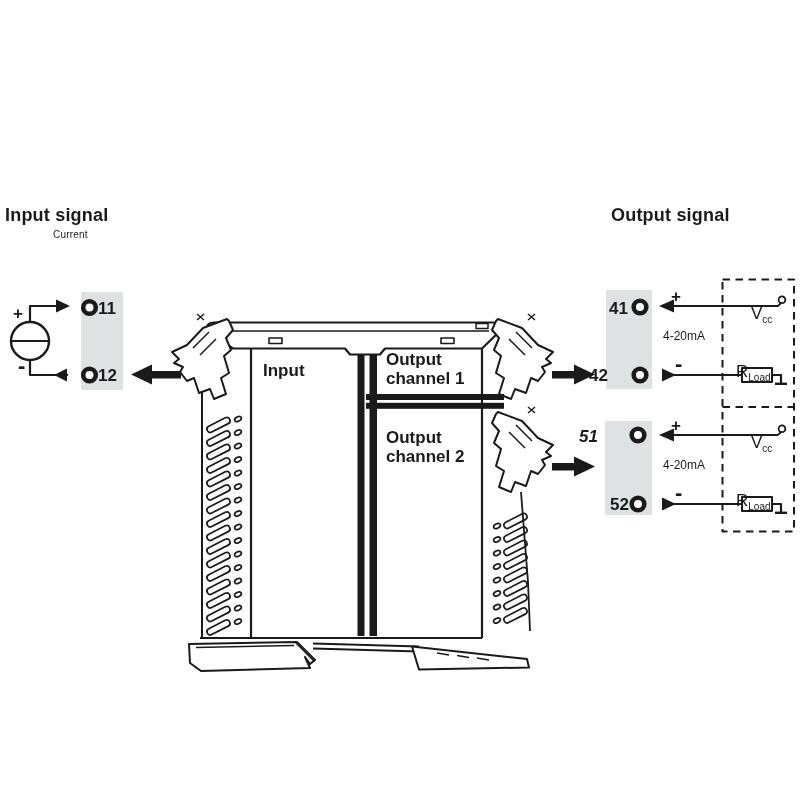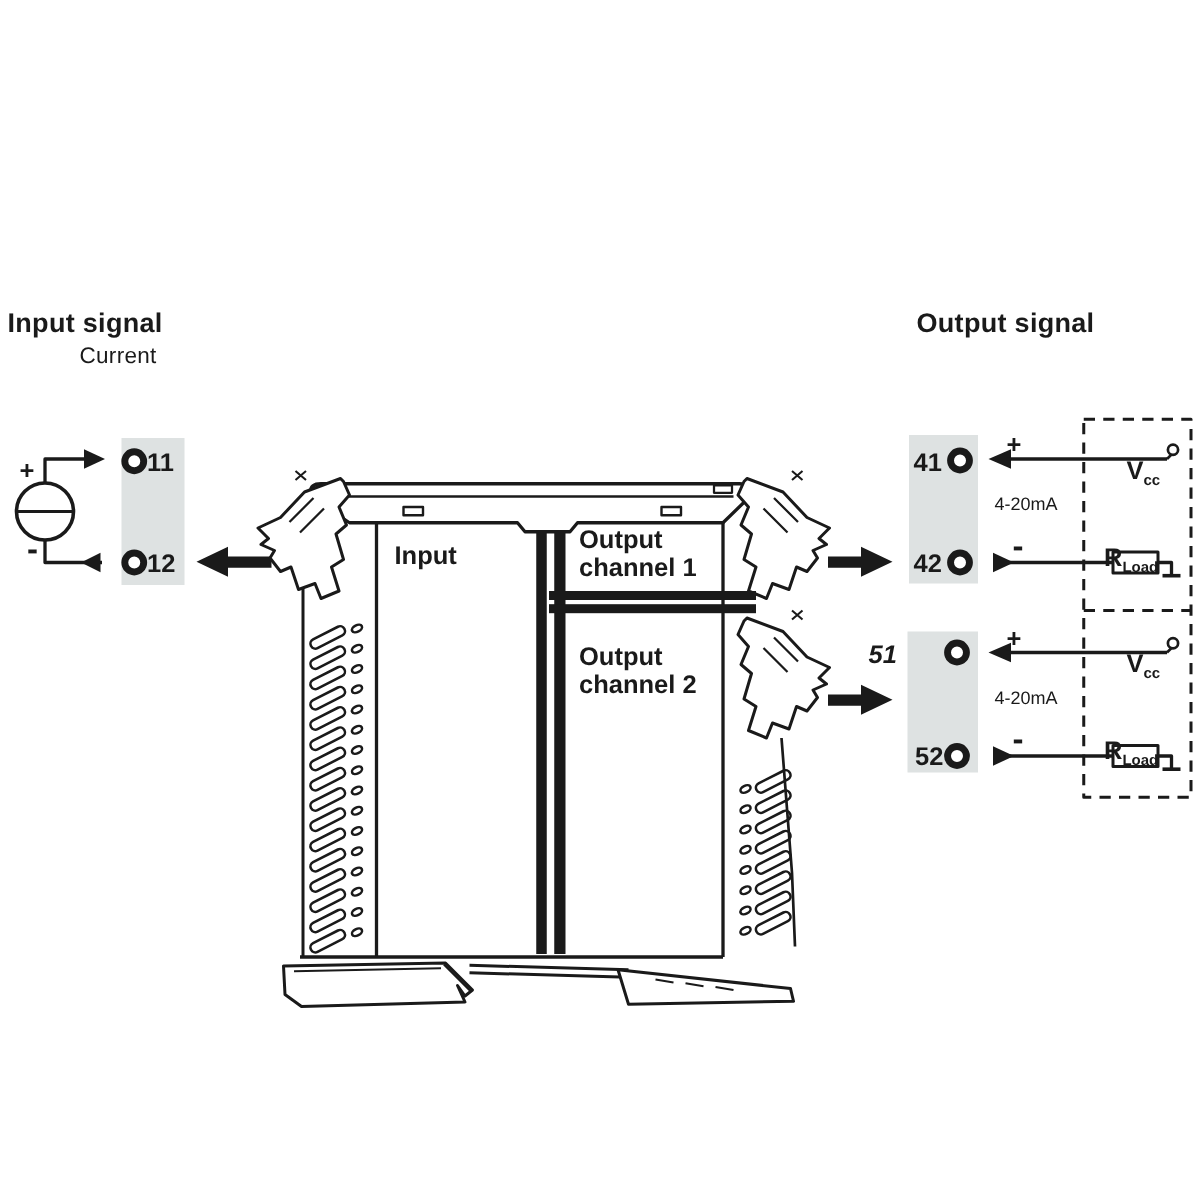--- a/index.html
+++ b/index.html
@@ -1,26 +1,26 @@
 <!DOCTYPE html>
 <html><head>
 <meta charset="utf-8">
 <style>
   html,body{margin:0;padding:0;background:#fff;}
   #stage{position:relative;width:800px;height:800px;background:#ffffff;overflow:hidden;
          font-family:"Liberation Sans", sans-serif;color:#1a1a1a;margin-top:37px;}
   .t{position:absolute;color:#1a1a1a;white-space:pre-line;}
   .h1{font-size:18px;font-weight:bold;letter-spacing:.2px;}
-  .h2{font-size:15px;letter-spacing:.2px;}
+  .h2{font-size:10px;letter-spacing:.2px;}
   .devlbl{font-size:17px;font-weight:bold;line-height:19px;}
   .tnum{font-size:17px;font-weight:bold;}
   .pol{font-size:17px;font-weight:bold;}
   .polm{font-size:22px;font-weight:bold;line-height:14px;}
   .loop{font-size:12px;}
-  .sym{font-size:17px;font-weight:bold;}
+  .sym{font-size:17px;}
   .sym sub{font-size:10px;vertical-align:-4px;}
   .grayblock{position:absolute;background:#dee2e2;}
   svg{position:absolute;left:0;top:0;}
 </style>
 </head>
 <body>
 
 <div id="stage">
 
   <div class="grayblock" style="left:81px;top:255px;width:42px;height:98px;"></div>
@@ -233,21 +233,21 @@
   <div class="t devlbl" style="left:386px;top:391px;">Output
 channel 2</div>
 
   <div class="t pol" style="left:13px;top:267px;">+</div>
   <div class="t polm" style="left:18px;top:322px;">-</div>
 
   <div class="t tnum" style="left:98px;top:261.5px;text-align:center;">11</div>
   <div class="t tnum" style="left:98px;top:329px;">12</div>
 
   <div class="t tnum" style="left:609px;top:261.5px;">41</div>
-  <div class="t tnum" style="left:609px;top:329px;">42</div>
+  <div class="t tnum" style="left:589px;top:329px;">42</div>
   <div class="t pol" style="left:671px;top:250px;">+</div>
   <div class="t polm" style="left:675px;top:320px;">-</div>
   <div class="t loop" style="left:663px;top:292px;">4-20mA</div>
   <div class="t sym" style="left:751px;top:247px;">
     <span>V</span><sub>cc</sub>
   </div>
   <div class="t sym" style="left:736px;top:305px;">
     <span>R</span><sub>Load</sub>
   </div>
 

